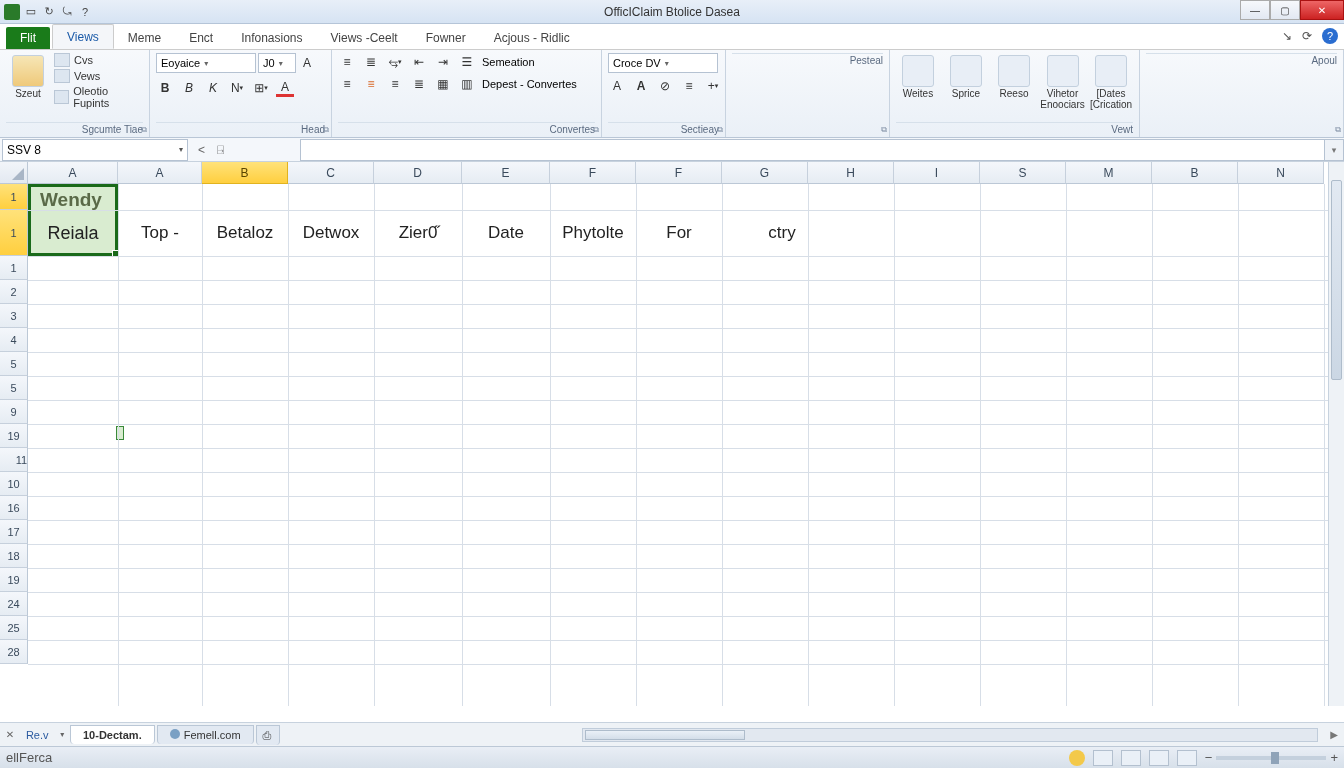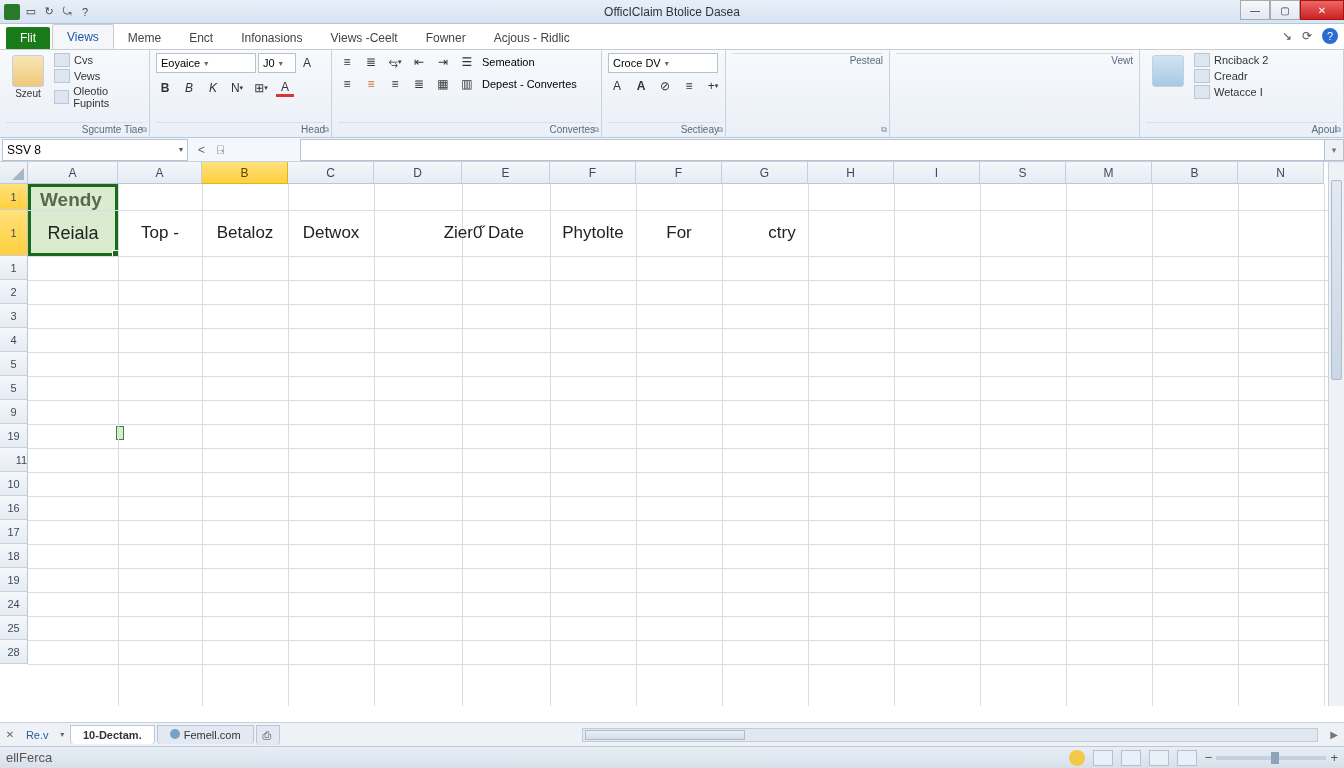--- a/index.html
+++ b/index.html
@@ -235,43 +235,46 @@
     <div class="glabel">Sectieay</div>
     <span class="glaunch">⧉</span>
   </div>
 
   <div class="rgroup" style="width:164px">
     <div class="glabel">Pesteal</div>
     <span class="glaunch">⧉</span>
   </div>
 
   <div class="rgroup" style="width:250px">
+    <div class="rgbody">
+      <div class="bigbtn">
+          <div class="ic"></div>
+          <div class="lbl">Weites</div>
+        </div>
+      <div class="bigbtn">
+          <div class="ic"></div>
+          <div class="lbl">Sprice</div>
+        </div>
+      <div class="bigbtn">
+          <div class="ic"></div>
+          <div class="lbl">Reeso</div>
+        </div>
+      <div class="bigbtn">
+          <div class="ic"></div>
+          <div class="lbl">Vihetor Enoociars</div>
+        </div>
+      <div class="bigbtn">
+          <div class="ic"></div>
+          <div class="lbl">[Dates [Crication</div>
+        </div>
+    </div>
     <div class="glabel">Vewt</div>
   </div>
 
   <div class="rgroup" style="flex:1">
-    <div class="rgbody">
-      <div class="bigbtn">
-          <div class="ic" style="background:linear-gradient(#d0e4f4,#a8c8e4)"></div>
-        </div>
-      <div class="smrow">
-        <div class="smitem">
-            <span class="si"></span>
-            <span>Rnciback 2</span>
-          </div>
-        <div class="smitem">
-            <span class="si"></span>
-            <span>Creadr</span>
-          </div>
-        <div class="smitem">
-            <span class="si"></span>
-            <span>Wetacce I</span>
-          </div>
-      </div>
-    </div>
     <div class="glabel">Apoul</div>
     <span class="glaunch">⧉</span>
   </div>
 </div>
 
 <div class="fbar">
   <div class="namebox">
     <span>SSV 8</span>
       <span class="dd">▾</span>
   </div>
@@ -360,21 +363,21 @@
       <div class="gridlines-h" style="top: 336px;"></div>
       <div class="gridlines-h" style="top: 360px;"></div>
       <div class="gridlines-h" style="top: 384px;"></div>
       <div class="gridlines-h" style="top: 408px;"></div>
       <div class="gridlines-h" style="top: 432px;"></div>
       <div class="gridlines-h" style="top: 456px;"></div>
       <div class="gridlines-h" style="top: 480px;"></div>
       <div class="celltext" style="left: 90px; top: 26px; height: 46px; width: 84px; justify-content: center;">Top -</div>
       <div class="celltext" style="left: 174px; top: 26px; height: 46px; width: 86px; justify-content: center;">Betaloz</div>
       <div class="celltext" style="left: 260px; top: 26px; height: 46px; width: 86px; justify-content: center;">Detwox</div>
-      <div class="celltext" style="left: 346px; top: 26px; height: 46px; width: 88px; justify-content: center; margin-left: 45px;">Zier0̋</div>
+      <div class="celltext" style="left: 346px; top: 26px; height: 46px; width: 88px; justify-content: center;">Zier0̋</div>
       <div class="celltext" style="left: 434px; top: 26px; height: 46px; width: 88px; justify-content: center;">Date</div>
       <div class="celltext" style="left: 522px; top: 26px; height: 46px; width: 86px; justify-content: center;">Phytolte</div>
       <div class="celltext" style="left: 608px; top: 26px; height: 46px; width: 86px; justify-content: center;">For</div>
       <div class="celltext" style="left: 694px; top: 26px; height: 46px; width: 86px; justify-content: center; margin-left: 17px;">ctry</div>
     </div>
   <div class="vscroll">
       <div class="thumb"></div>
     </div>
 </div>
 

